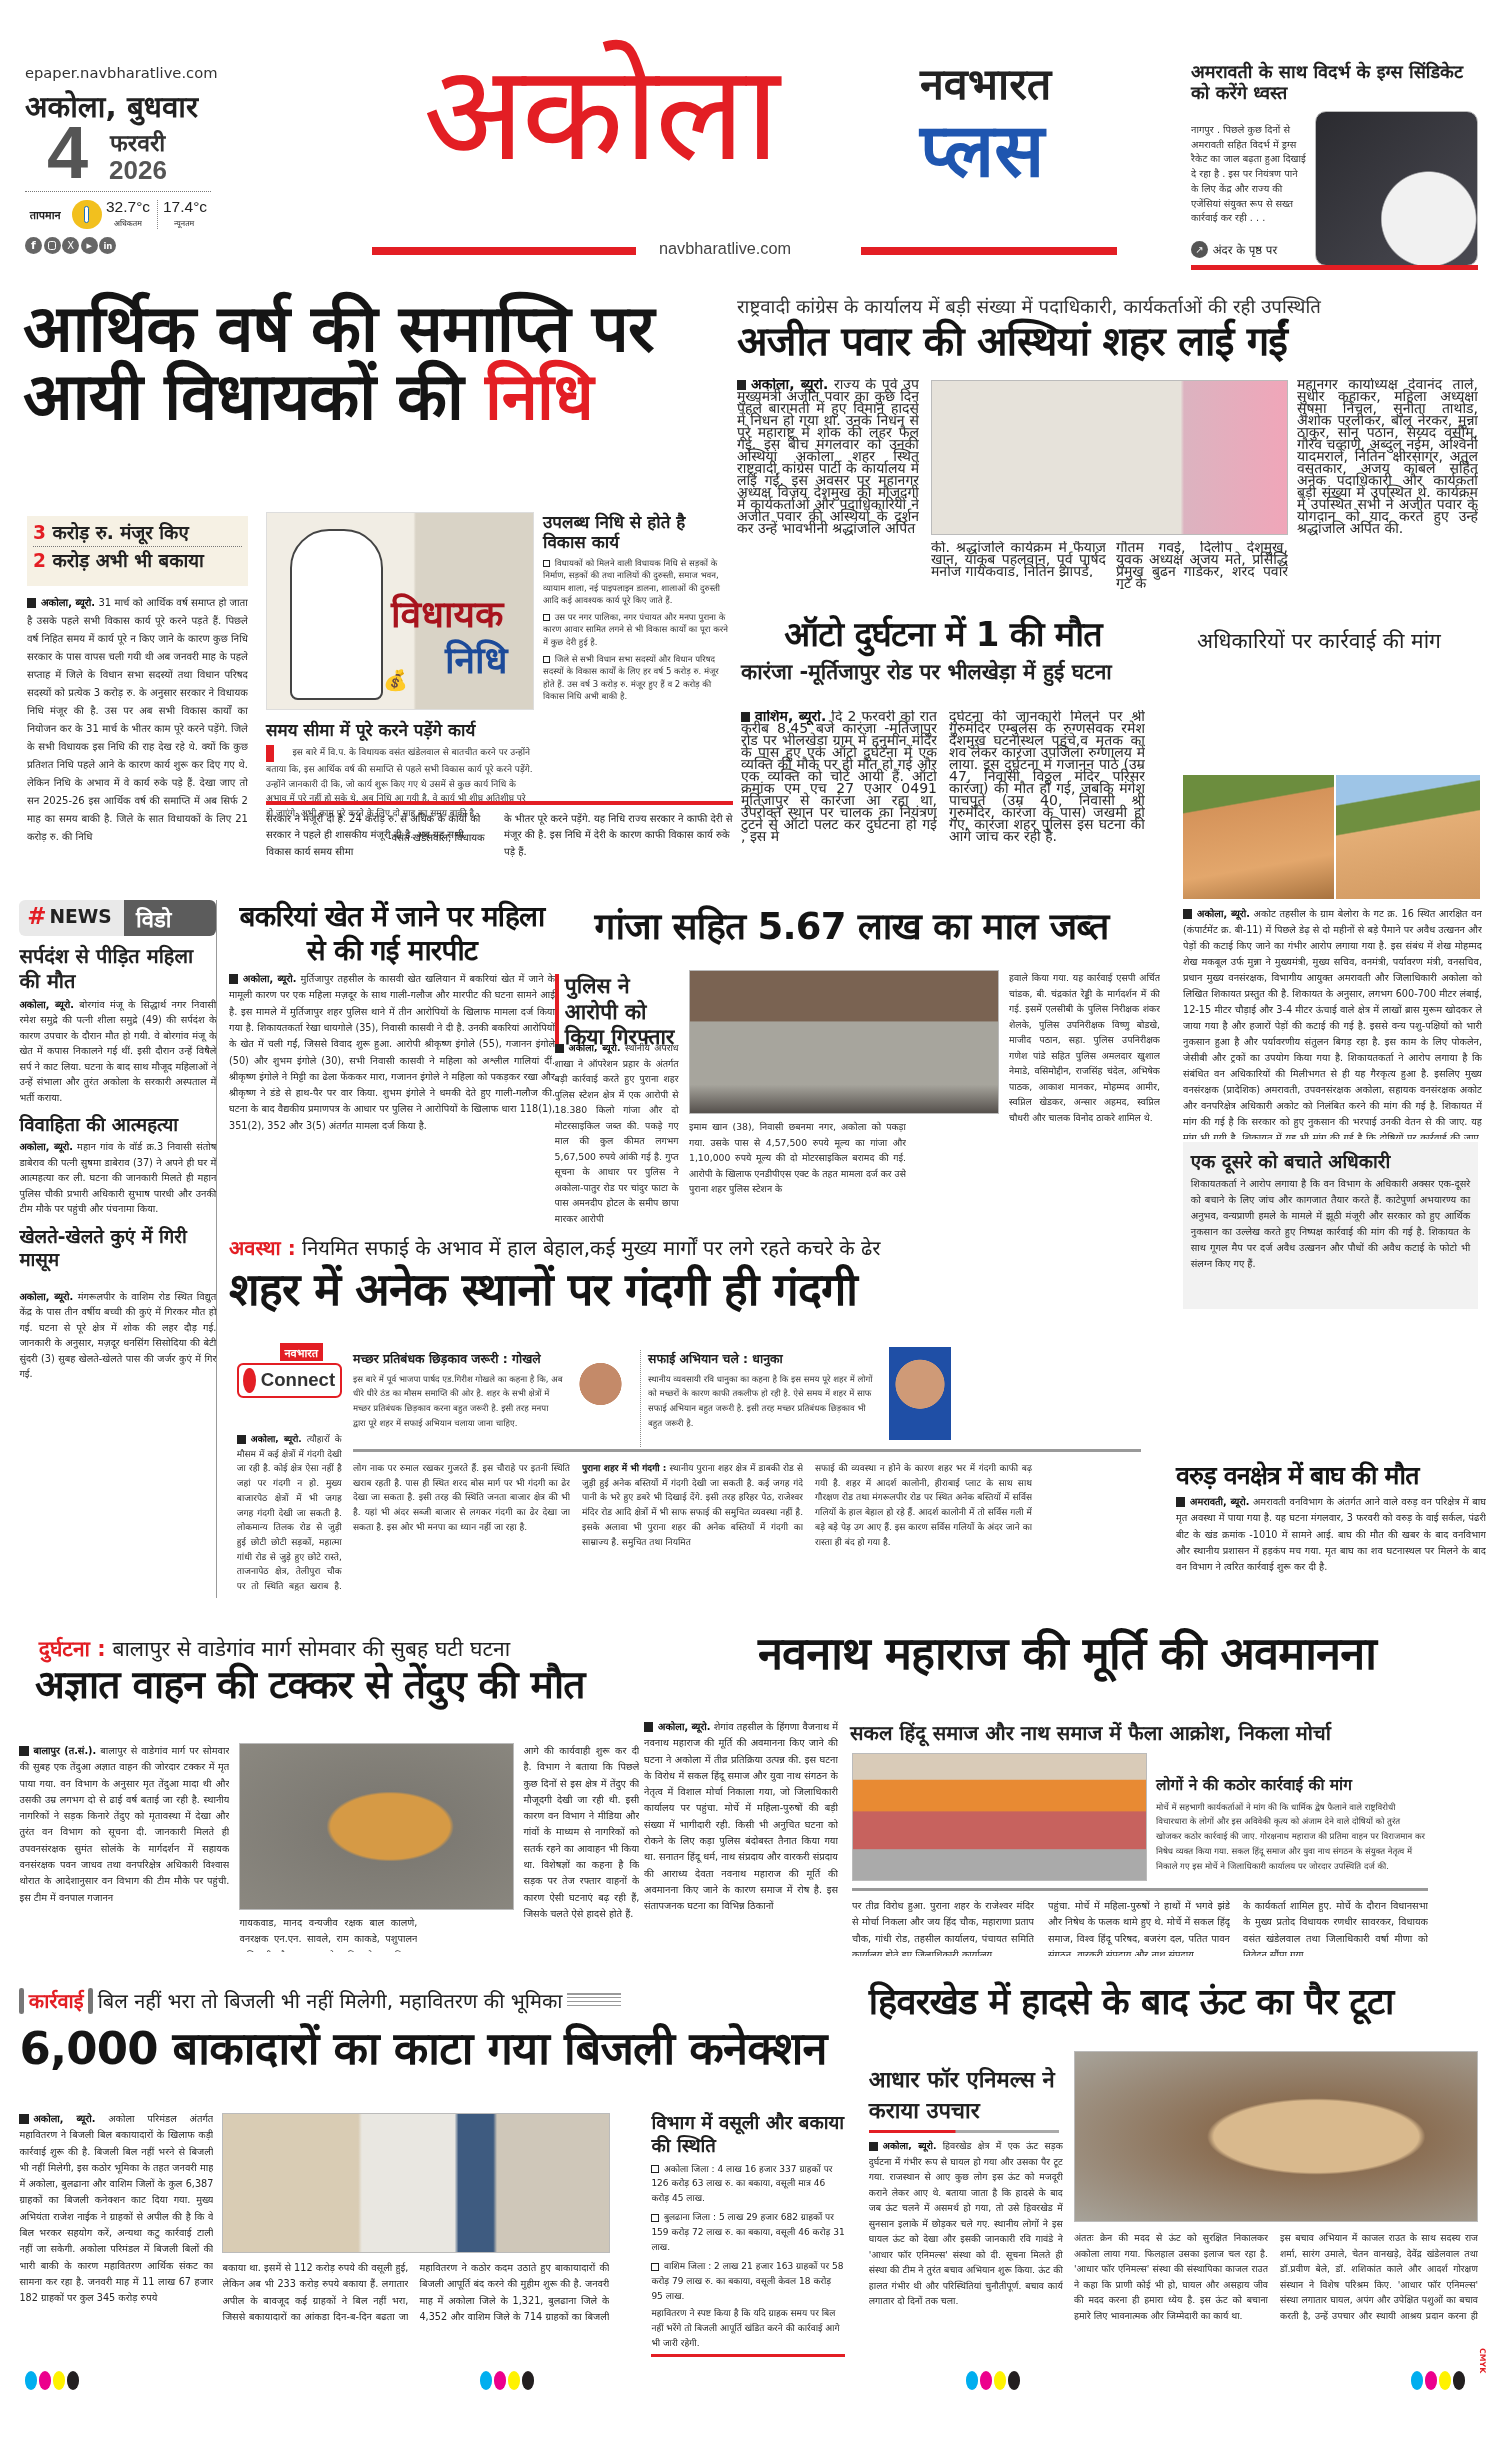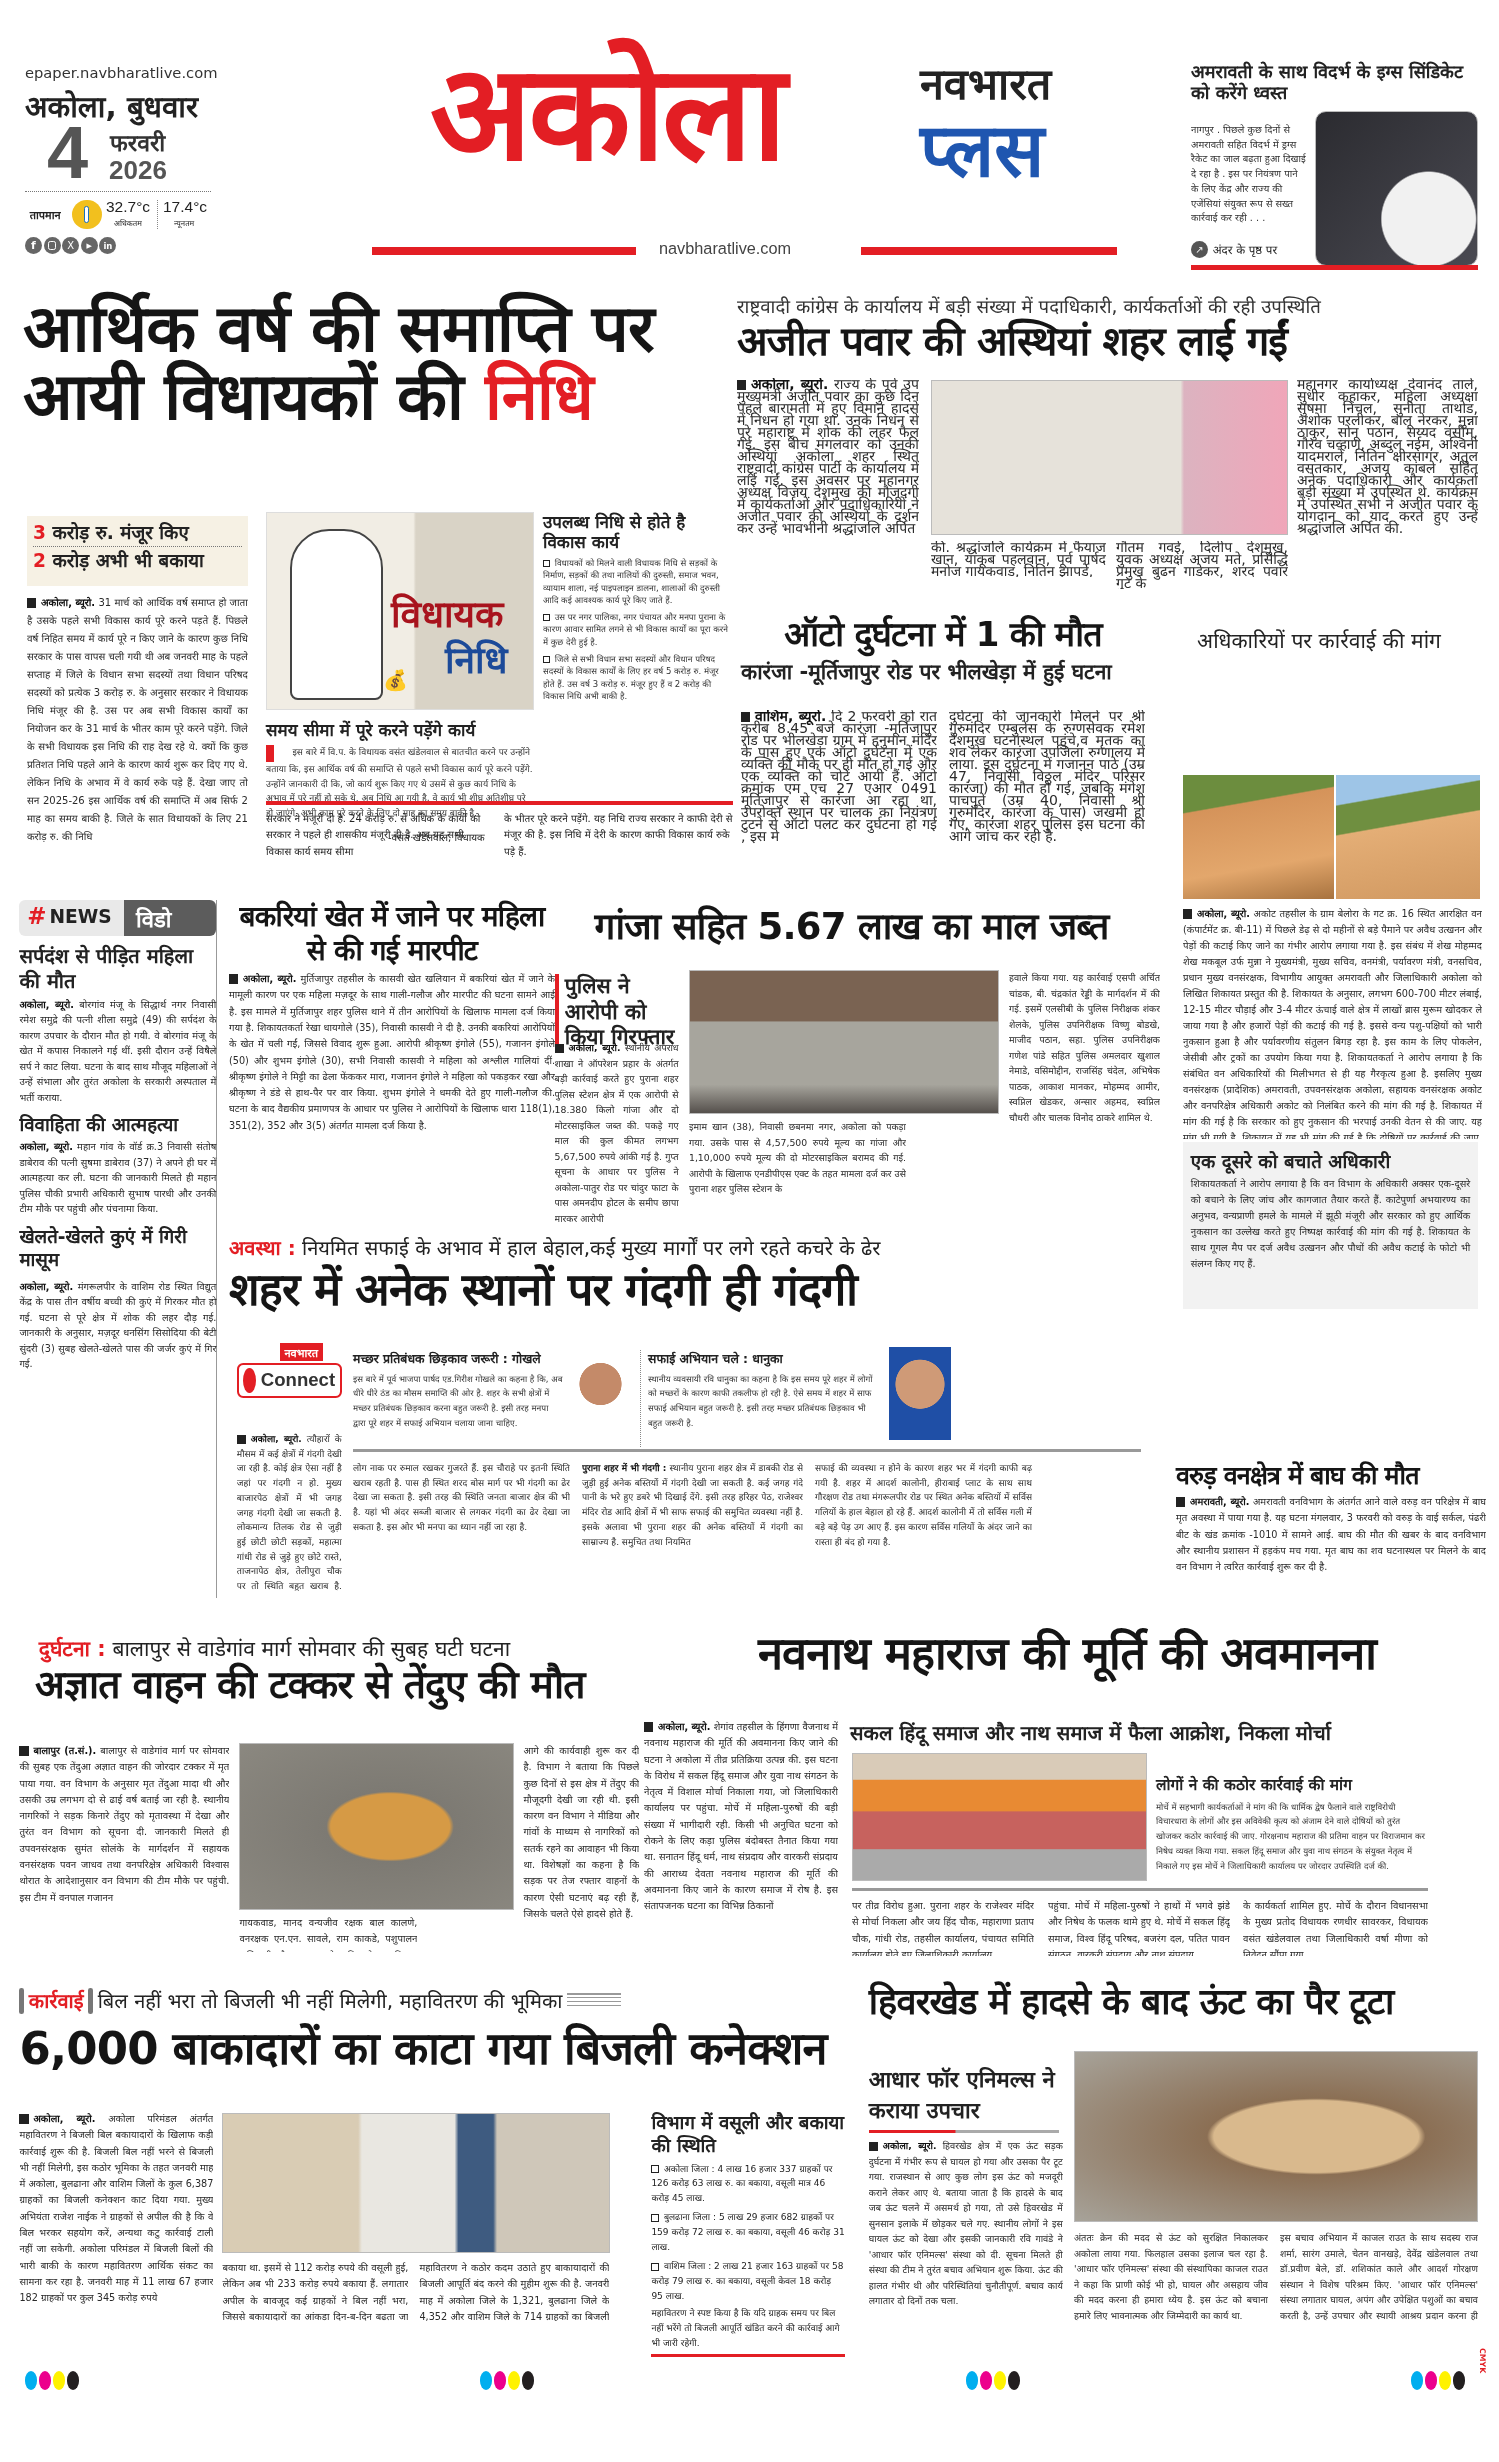--- a/index.html
+++ b/index.html
@@ -45,21 +45,21 @@
     <span style="width:17px;height:17px;border-radius:50%;background:#666;color:#fff;font-size:11px;font-weight:bold;display:flex;align-items:center;justify-content:center;">f</span>
     <span style="width:17px;height:17px;border-radius:50%;background:#666;display:flex;align-items:center;justify-content:center;">
         <span style="width:8.5px;height:8.5px;border:1.6px solid #fff;border-radius:2.3px;"></span>
       </span>
     <span style="width:17px;height:17px;border-radius:50%;background:#666;color:#fff;font-size:10px;display:flex;align-items:center;justify-content:center;">X</span>
     <span style="width:17px;height:17px;border-radius:50%;background:#666;color:#fff;font-size:7px;display:flex;align-items:center;justify-content:center;">▶</span>
     <span style="width:17px;height:17px;border-radius:50%;background:#666;color:#fff;font-size:8.5px;font-weight:bold;display:flex;align-items:center;justify-content:center;">in</span>
   </div>
 
   <div class="abs" style="left:423px;top:47px;width:667px;height:171px;">
-    <span class="abs red" style="left:7px;top:0;font-size:133px;font-weight:bold;line-height:1;letter-spacing:-3.1px;">अकोला</span>
+    <span class="abs red" style="left:0;top:0;font-size:133px;font-weight:normal;line-height:1;letter-spacing:-3.1px;">अकोला</span>
     <span class="abs" style="left:497px;top:15.5px;font-size:43px;font-weight:bold;color:#222;line-height:1;">नवभारत</span>
     <span class="abs blue" style="left:497px;top:66px;font-size:74px;font-weight:bold;line-height:1;">प्लस</span>
   </div>
   <div class="abs" style="left:372px;top:244px;width:745px;height:12.4px;">
     <span class="abs rule-red" style="left:0;top:3.1px;width:264px;height:7.8px;"></span>
     <span class="abs" style="left:287px;top:-4.7px;font-size:16.3px;color:#444;font-family:'Liberation Sans',sans-serif;">navbharatlive.com</span>
     <span class="abs rule-red" style="left:489px;top:3.1px;width:256px;height:7.8px;"></span>
   </div>
 
   <div class="abs" style="left:1191px;top:61px;width:291px;height:213px;">
@@ -172,21 +172,21 @@
     </div>
   </div>
   <div style="margin-top:7.8px;">
     <div style="font-size:18.6px;font-weight:bold;line-height:23px;">विवाहिता की आत्महत्या</div>
     <div class="small-text" style="font-size:9.7px;line-height:15.5px;margin-top:3.1px;">
       <span class="bold-lead">अकोला, ब्यूरो.</span> <span>महान गांव के वॉर्ड क्र.3 निवासी संतोष डाबेराव की पत्नी सुषमा डाबेराव (37) ने अपने ही घर में आत्महत्या कर ली. घटना की जानकारी मिलते ही महान पुलिस चौकी प्रभारी अधिकारी सुभाष पारधी और उनकी टीम मौके पर पहुंची और पंचनामा किया.</span>
     </div>
   </div>
   <div style="margin-top:7.8px;">
     <div style="font-size:18.6px;font-weight:bold;line-height:23px;">खेलते-खेलते कुएं में गिरी मासूम</div>
-    <div class="small-text" style="font-size:9.7px;line-height:15.5px;margin-top:8px;">
+    <div class="small-text" style="font-size:9.7px;line-height:15.5px;margin-top:18px;">
       <span class="bold-lead">अकोला, ब्यूरो.</span> <span>मंगरूलपीर के वाशिम रोड स्थित विद्युत केंद्र के पास तीन वर्षीय बच्ची की कुएं में गिरकर मौत हो गई. घटना से पूरे क्षेत्र में शोक की लहर दौड़ गई. जानकारी के अनुसार, मज़दूर धनसिंग सिसोदिया की बेटी सुंदरी (3) सुबह खेलते-खेलते पास की जर्जर कुएं में गिर गई.</span>
     </div>
   </div>
 </div>
 
 <div class="abs" style="left:229px;top:900px;width:326px;height:326px;">
   <div class="head-xl" style="font-size:28px;text-align:center;line-height:34px;">बकरियां खेत में जाने पर महिला से की गई मारपीट</div>
   <div class="col small-text" style="font-size:9.7px;line-height:16.3px;margin-top:3.1px;">
     <span class="bullet"></span><span class="bold-lead">अकोला, ब्यूरो.</span> <span>मुर्तिजापुर तहसील के कासवी खेत खलियान में बकरियां खेत में जाने के मामूली कारण पर एक महिला मज़दूर के साथ गाली-गलौज और मारपीट की घटना सामने आई है. इस मामले में मुर्तिजापुर शहर पुलिस थाने में तीन आरोपियों के खिलाफ मामला दर्ज किया गया है. शिकायतकर्ता रेखा धायगोले (35), निवासी कासवी ने दी है. उनकी बकरियां आरोपियों के खेत में चली गईं, जिससे विवाद शुरू हुआ. आरोपी श्रीकृष्ण इंगोले (55), गजानन इंगोले (50) और शुभम इंगोले (30), सभी निवासी कासवी ने महिला को अश्लील गालियां दीं. श्रीकृष्ण इंगोले ने मिट्टी का ढेला फेंककर मारा, गजानन इंगोले ने महिला को पकड़कर रखा और श्रीकृष्ण ने डंडे से हाथ-पैर पर वार किया. शुभम इंगोले ने धमकी देते हुए गाली-गलौज की. घटना के बाद वैद्यकीय प्रमाणपत्र के आधार पर पुलिस ने आरोपियों के खिलाफ धारा 118(1), 351(2), 352 और 3(5) अंतर्गत मामला दर्ज किया है.</span>
   </div>

